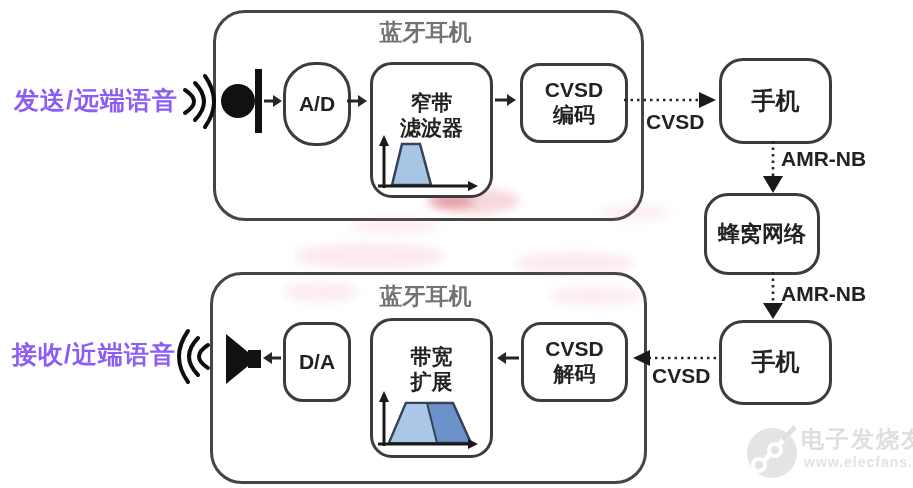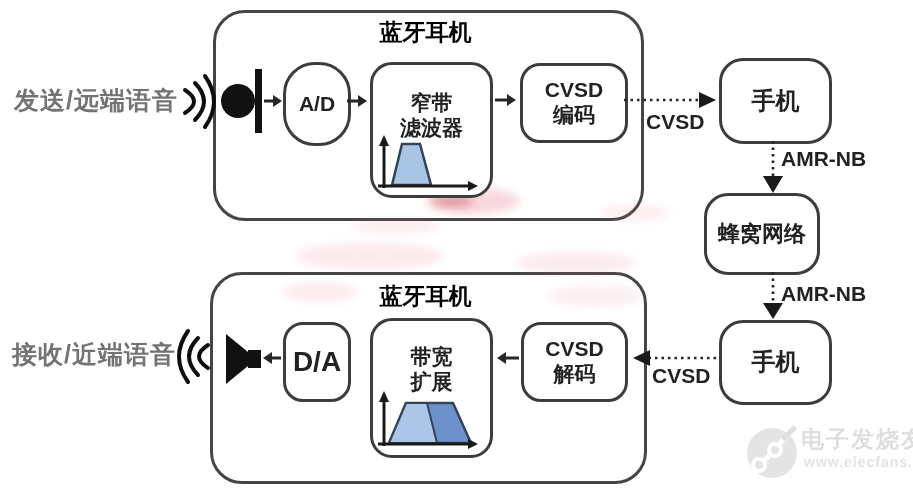--- a/index.html
+++ b/index.html
@@ -12,24 +12,24 @@
     position:absolute;border:3px solid #454545;border-radius:32px;background:transparent;
   }
   
   .node{
     position:absolute;border:3px solid #3c3c3c;background:#ffffff;
     display:flex;flex-direction:column;align-items:center;justify-content:center;
     text-align:center;font-weight:600;color:#222;line-height:1.18;
   }
   .node span{display:block;}
   .title{
-    position:absolute;text-align:center;font-size:23px;font-weight:600;color:#000000;
+    position:absolute;text-align:center;font-size:23px;font-weight:600;color:#737373;
   }
   .sidelabel{
-    position:absolute;font-size:25px;font-weight:700;color:#737373;white-space:nowrap;
+    position:absolute;font-size:25px;font-weight:700;color:#8b5cf6;white-space:nowrap;
     letter-spacing:1px;
   }
   .linklabel{
     position:absolute;font-size:21px;font-weight:600;color:#222;white-space:nowrap;
   }
   
   .smudge{position:absolute;border-radius:50%;filter:blur(4px);pointer-events:none;}
   
   svg.overlay{position:absolute;left:0;top:0;pointer-events:none;}
   
@@ -77,21 +77,21 @@
   <div class="node" style="left:719px;top:58px;width:107px;height:80px;border-radius:24px;font-size:24px;">
     <span>手机</span>
   </div>
   <div class="node" style="left:704px;top:193px;width:110px;height:76px;border-radius:24px;font-size:22px;">
     <span>蜂窝网络</span>
   </div>
   <div class="node" style="left:719px;top:320px;width:107px;height:79px;border-radius:24px;font-size:24px;">
     <span>手机</span>
   </div>
 
-  <div class="node" style="left:283px;top:322px;width:62px;height:74px;border-radius:20px;font-size:28px;">
+  <div class="node" style="left:283px;top:322px;width:62px;height:74px;border-radius:20px;font-size:21px;">
     <span>D/A</span>
   </div>
   <div class="node" style="left:370px;top:318px;width:123px;height:140px;border-radius:22px;font-size:21px;justify-content:flex-start;padding-top:24px;box-sizing:border-box;">
     <span>带宽</span>
     <span>扩展</span>
   </div>
   <div class="node" style="left:521px;top:322px;width:101px;height:74px;border-radius:20px;font-size:21px;">
     <span>CVSD</span>
     <span>解码</span>
   </div>

